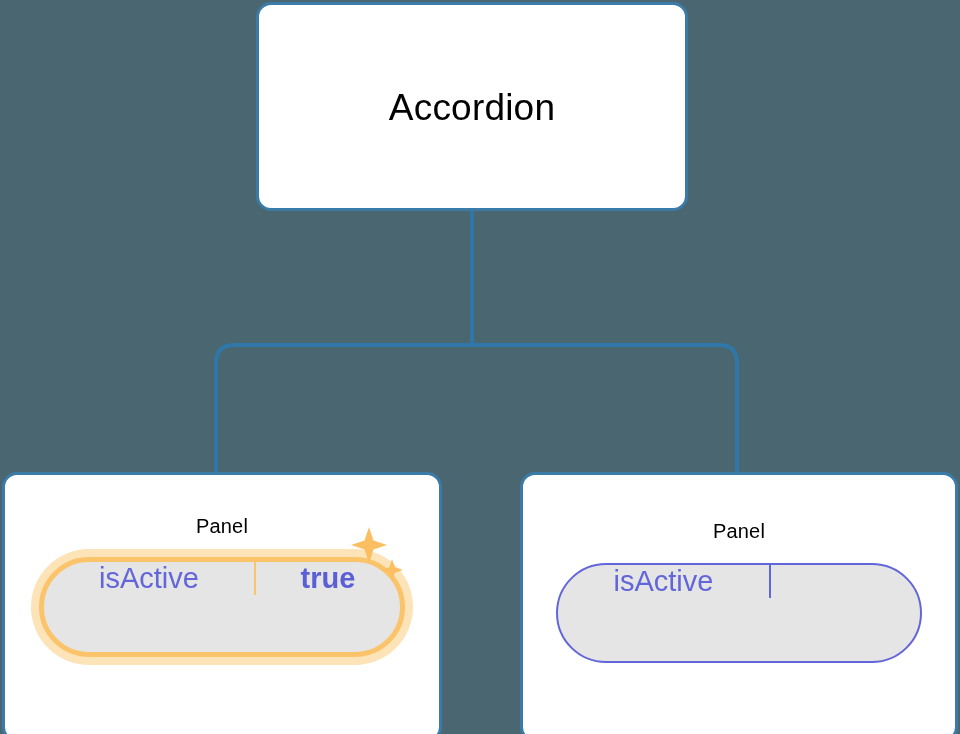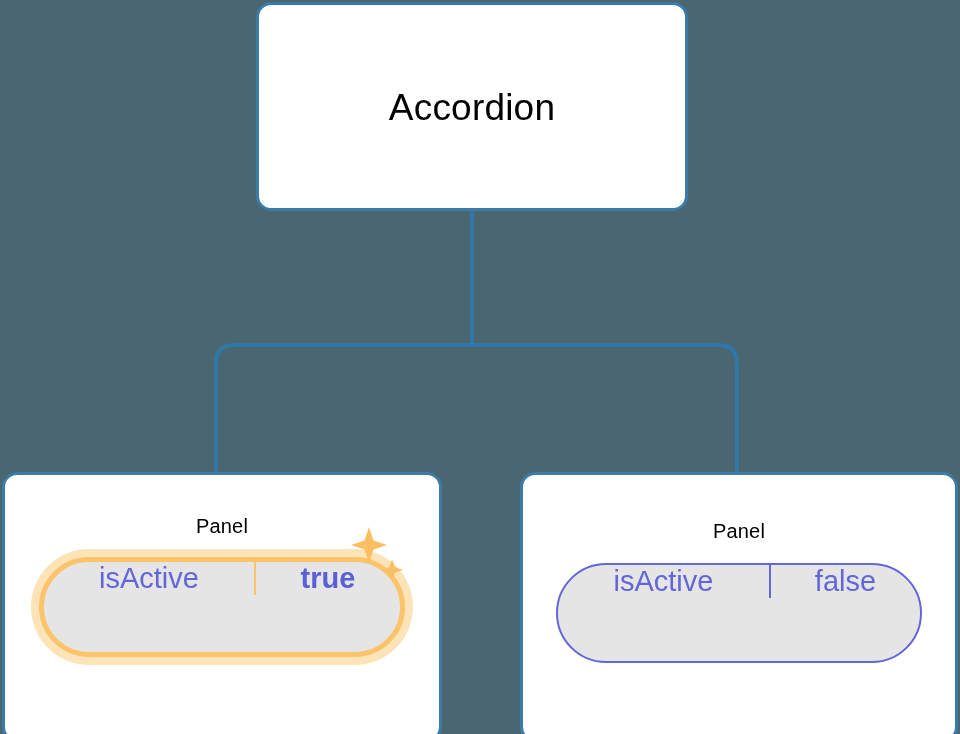--- a/index.html
+++ b/index.html
@@ -182,20 +182,17 @@
   </div>
 
   <div class="card card-panel-right">
     <div class="card-title title-panel">Panel</div>
 
     <div class="pill-wrap pill-wrap-right">
       <div class="pill pill-plain">
         <div class="pill-cell pill-cell-key">
           <span class="pill-key">isActive</span>
         </div>
-        <div class="pill-cell pill-cell-val">
-          <span class="pill-val">false</span>
-        </div>
       </div>
     </div>
   </div>
 
 </div>
 
 </body></html>

